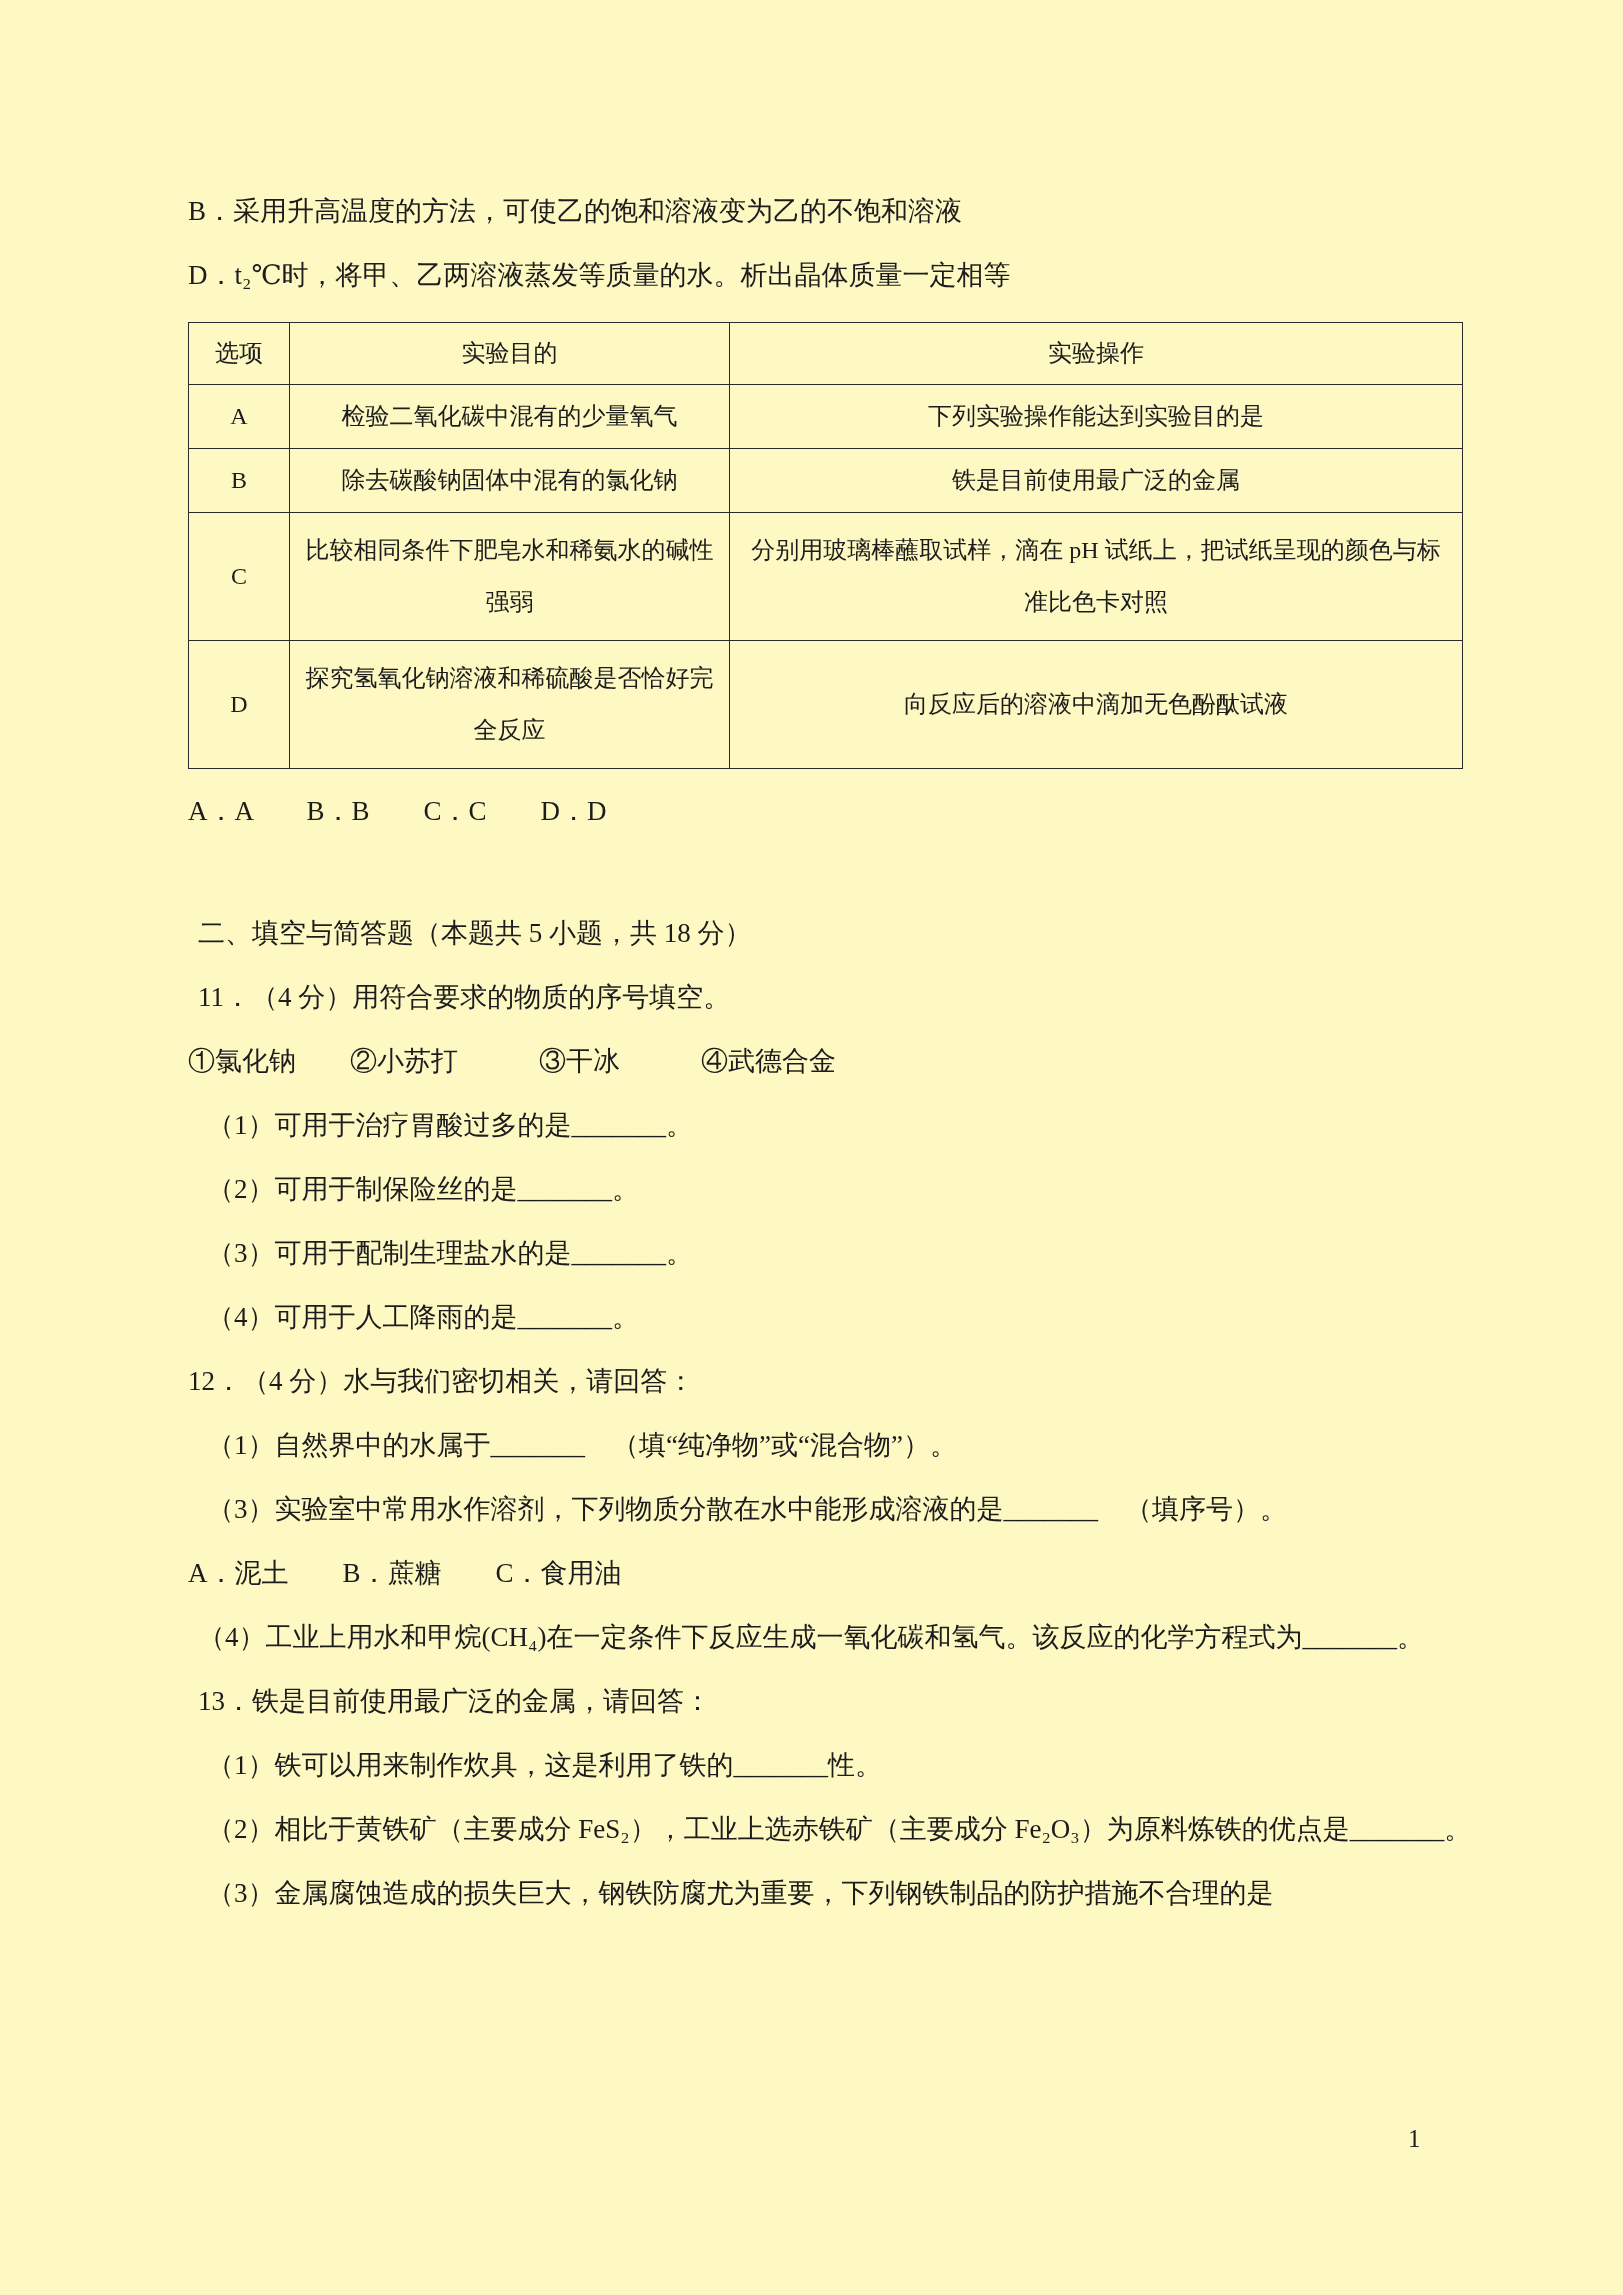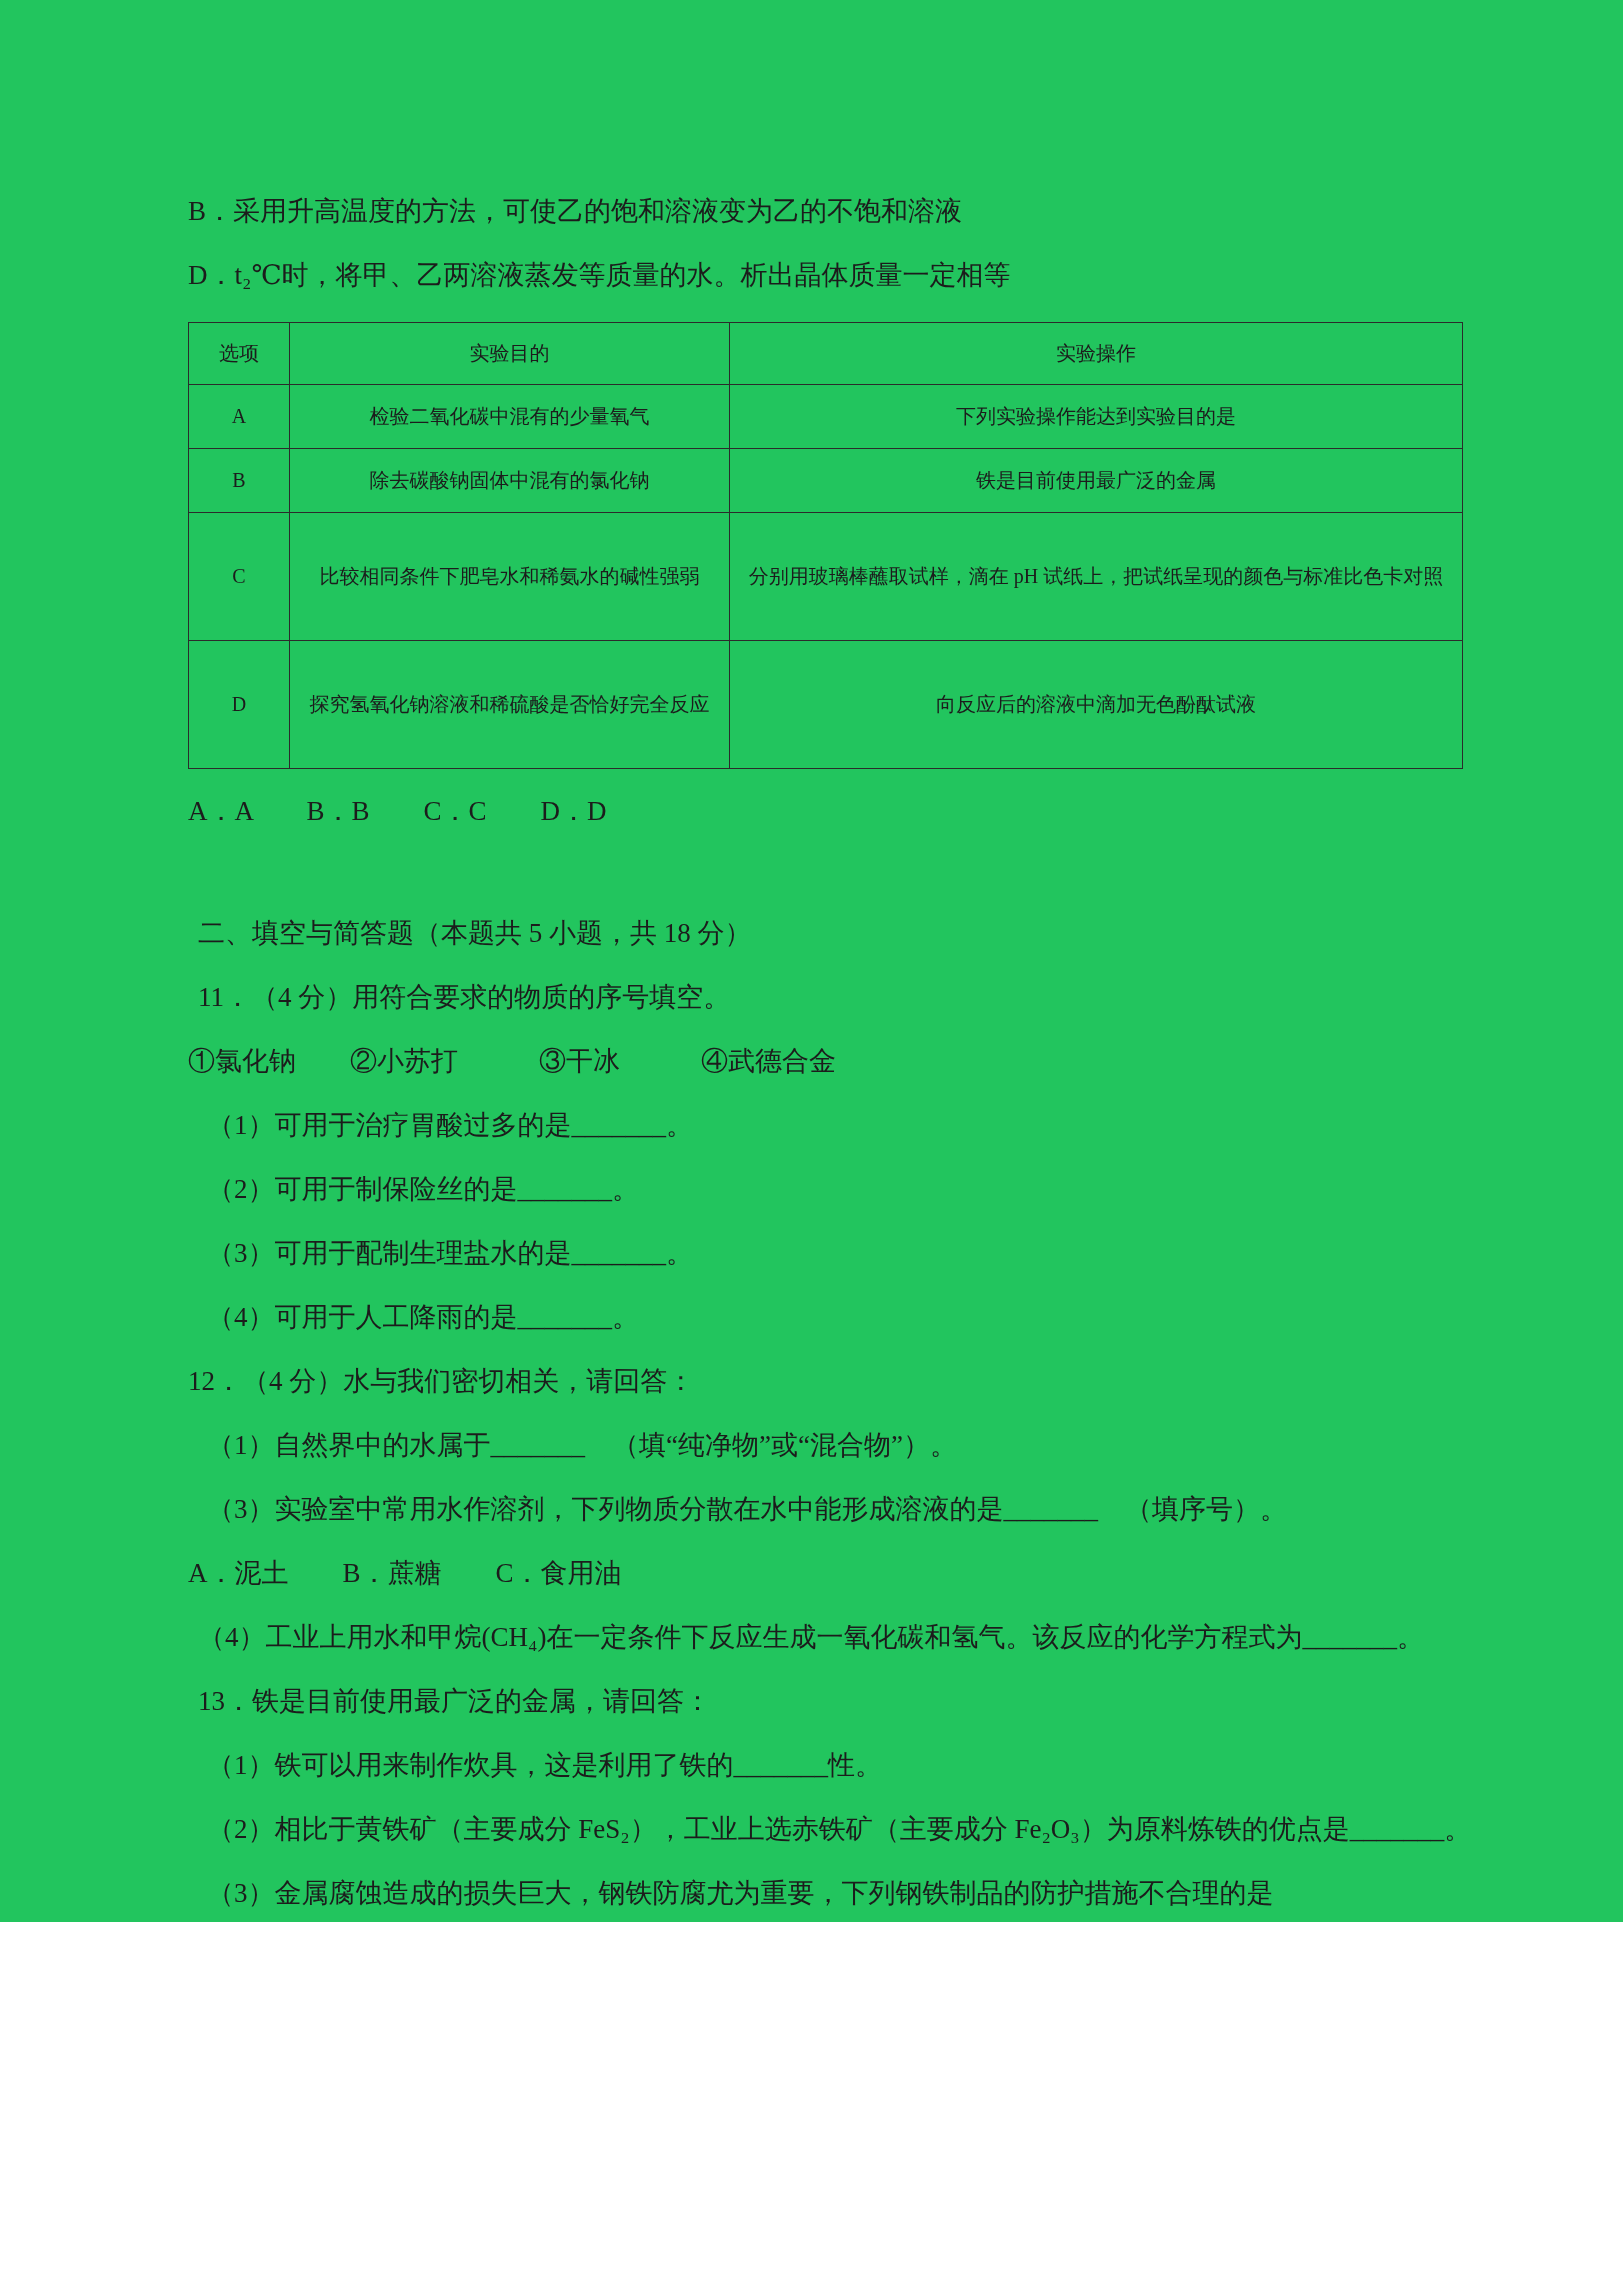--- a/index.html
+++ b/index.html
@@ -3,22 +3,22 @@
 <meta charset="utf-8">
 <style>
   html, body {
     margin: 0;
     padding: 0;
     background: #ffffff;
   }
   .page {
     position: relative;
     width: 1623px;
-    height: 1922px;
-    background: #22c55e;
+    height: 2295px;
+    background: #fef9c3;
     overflow: hidden;
     box-sizing: border-box;
     padding: 179px 79px 0 188px;
     font-family: "Liberation Serif", "DejaVu Serif", serif;
     font-size: 27px;
     color: #1c1c1c;
   }
   .para {
     line-height: 64px;
     min-height: 64px;
@@ -34,21 +34,21 @@
     table-layout: fixed;
     width: 1274px;
     margin: 14.6px 0 10px 0;
   }
   table.exam-table th,
   table.exam-table td {
     border: 1.1px solid #2b2b2b;
     text-align: center;
     vertical-align: middle;
     font-weight: normal;
-    font-size: 20px;
+    font-size: 24px;
     line-height: 52px;
     padding: 4.5px 10px;
     word-break: break-all;
   }
   tr.row-h  { height: 62px; }
   tr.row-s  { height: 64px; }
   tr.row-d  { height: 128px; }
 
   .page-number {
     position: absolute;

